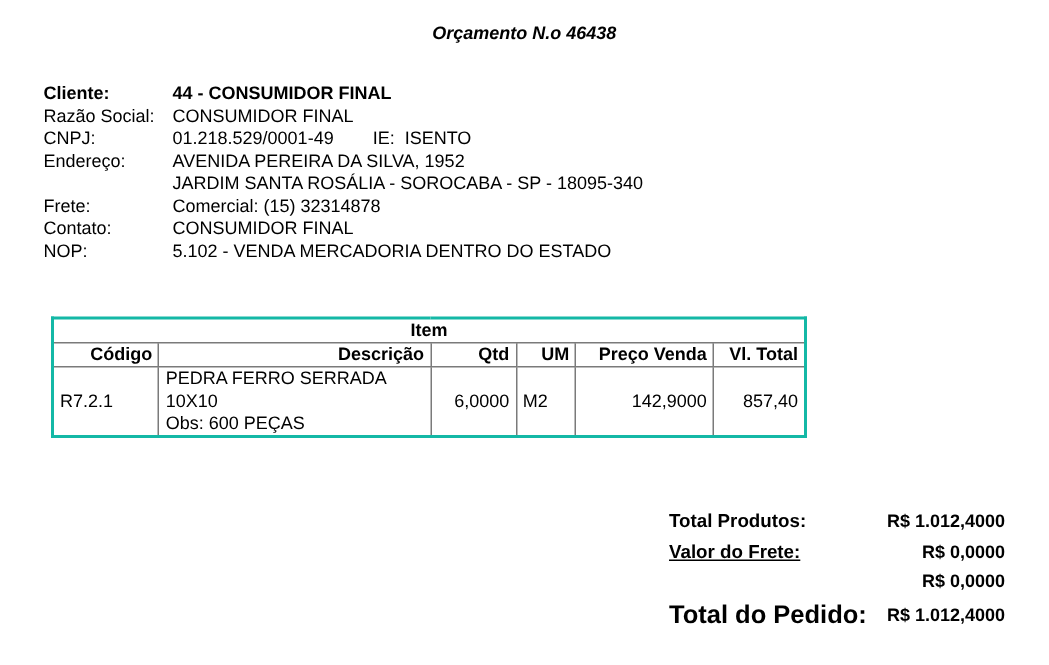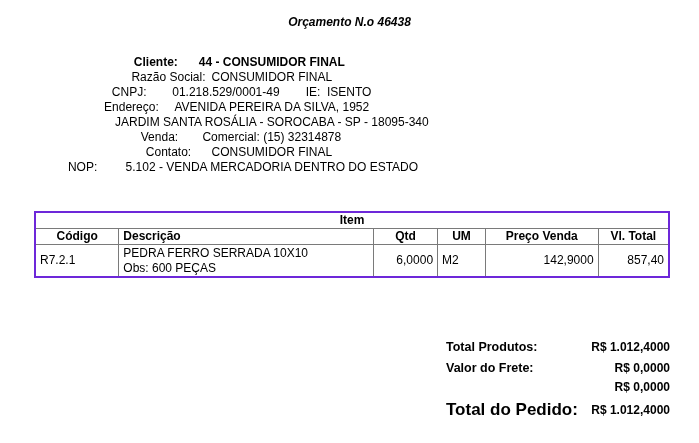--- a/index.html
+++ b/index.html
@@ -1,30 +1,30 @@
 <!DOCTYPE html>
 <html><head>
 <meta charset="utf-8">
 <style>
   html, body { margin:0; padding:0; background:#fff; }
   body { width:699px; height:443px; position:relative; overflow:hidden;
          font-family: "Liberation Sans", sans-serif; color:#000; font-size:12px; }
   .title { position:absolute; top:15px; left:0; width:699px; text-align:center;
            font-weight:bold; font-size:12px;font-style:italic; }
   .info { position:absolute; left:29px; top:55px; }
-  .info-row { height:15px; line-height:15px; white-space:nowrap; position:relative;text-align:center; }
+  .info-row { height:15px; line-height:15px; white-space:nowrap; position:relative; }
   .info-row .lbl { display:inline-block; width:86px; }
   .info-row .val { display:inline-block; }
   .bold { font-weight:bold; }
   .ie { margin-left:26px; }
-  table.items { position:absolute; left:34px; top:211px; width:636px;
-                border-collapse:collapse; border:2px solid #6d28d9; }
+  table.items { position:absolute; left:34px; top:211px; width:504px;
+                border-collapse:collapse; border:2px solid #14b8a6; }
   table.items td, table.items th { border:1px solid #7a7a7a; padding:0 4px; font-size:12px; }
   table.items .item-hdr { text-align:center; font-weight:bold; height:15px; line-height:15px; }
-  table.items th { font-weight:bold; height:15px; line-height:15px; }
+  table.items th { font-weight:bold; height:15px; line-height:15px;text-align:right; }
   table.items td { height:31px; line-height:15px; vertical-align:middle; }
   .r { text-align:right; }
   .l { text-align:left; }
   .c { text-align:center; }
   .totals { position:absolute; left:446px; top:337px; width:224px; }
   .t-row { position:relative; white-space:nowrap; }
   .t-row .tl { position:absolute; left:0; }
   .t-row .tv { position:absolute; right:0; font-weight:bold; }
 </style>
 </head>
@@ -42,21 +42,21 @@
   <div class="info-row">
     <span class="lbl">CNPJ:</span><span class="val">01.218.529/0001-49</span><span class="ie">IE:</span>&nbsp;&nbsp;<span>ISENTO</span>
   </div>
   <div class="info-row">
     <span class="lbl">Endereço:</span><span class="val">AVENIDA PEREIRA DA SILVA, 1952</span>
   </div>
   <div class="info-row">
     <span class="lbl"></span><span class="val">JARDIM SANTA ROSÁLIA - SOROCABA - SP - 18095-340</span>
   </div>
   <div class="info-row">
-    <span class="lbl">Venda:</span><span class="val">Comercial: (15) 32314878</span>
+    <span class="lbl">Frete:</span><span class="val">Comercial: (15) 32314878</span>
   </div>
   <div class="info-row">
     <span class="lbl">Contato:</span><span class="val">CONSUMIDOR FINAL</span>
   </div>
   <div class="info-row">
     <span class="lbl">NOP:</span><span class="val">5.102 - VENDA MERCADORIA DENTRO DO ESTADO</span>
   </div>
 </div>
 
 <table class="items">
@@ -93,21 +93,21 @@
   </tr>
 </tbody>
   </table>
 
 <div class="totals">
   <div class="t-row" style="height:21px; line-height:21px;">
     <span class="tl bold" style="font-size:12.5px;">Total Produtos:</span>
     <span class="tv">R$ 1.012,4000</span>
   </div>
   <div class="t-row" style="height:20px; line-height:20px;">
-    <span class="tl bold" style="font-size:12.5px;">Valor do Frete:</span>
+    <span class="tl bold" style="font-size:12.5px;text-decoration:underline;">Valor do Frete:</span>
     <span class="tv">R$ 0,0000</span>
   </div>
   <div class="t-row" style="height:19px; line-height:19px;">
     <span class="tv">R$ 0,0000</span>
   </div>
   <div class="t-row" style="height:26px; line-height:26px;">
     <span class="tl bold" style="font-size:17px;">Total do Pedido:</span>
     <span class="tv">R$ 1.012,4000</span>
   </div>
 </div>

